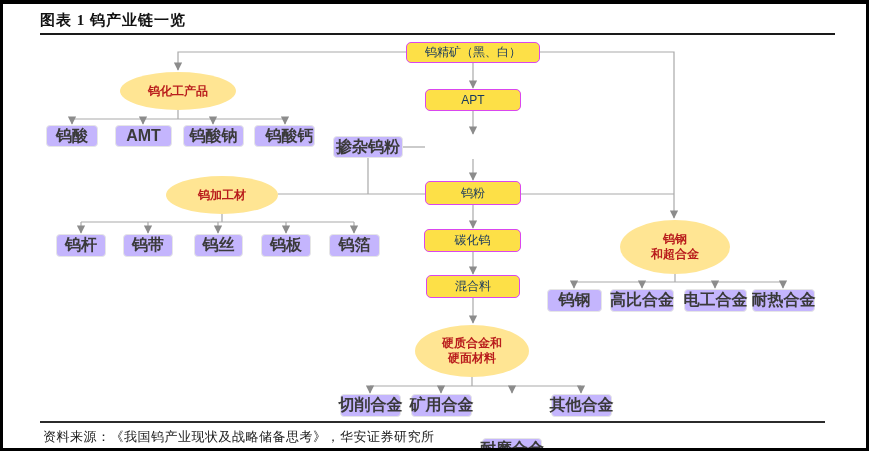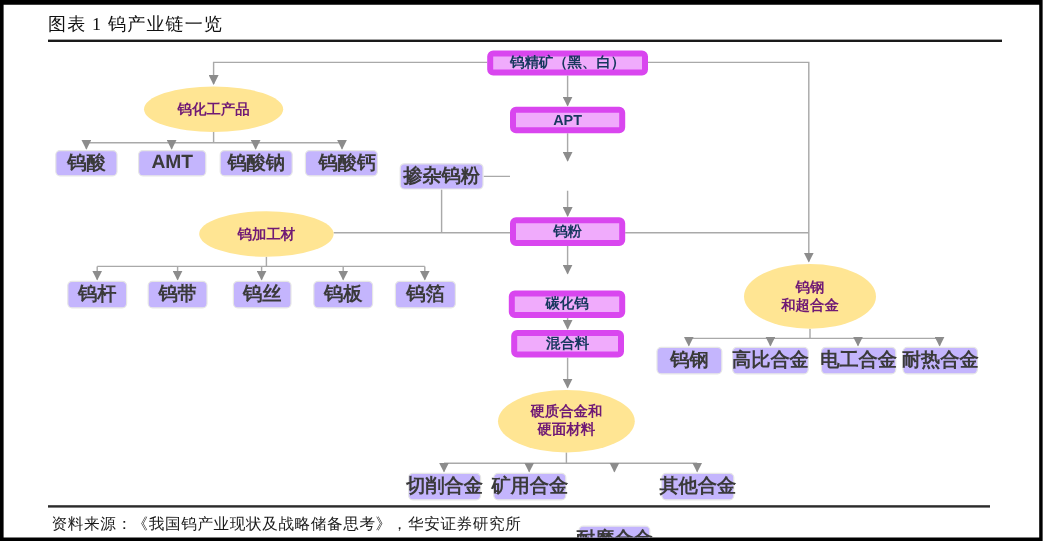--- a/index.html
+++ b/index.html
@@ -9,48 +9,48 @@
     box-sizing:border-box;
     border:3px solid #000;
     border-top-width:4px;
     background:#fff;
     font-family:"Liberation Sans","DejaVu Sans",sans-serif;
     overflow:hidden;
   }
   .title{
     position:absolute;left:37px;top:7px;
     font-family:"Liberation Serif","DejaVu Serif",serif;
-    font-weight:normal;font-size:15px;color:#111;
+    font-weight:bold;font-size:15px;color:#111;
     letter-spacing:1px;white-space:nowrap;
   }
   .title-rule{position:absolute;left:37px;top:29px;width:795px;height:2px;background:#1a1a1a;}
   .foot-rule{position:absolute;left:37px;top:417px;width:785px;height:1.5px;background:#2b2b2b;}
   .source{
     position:absolute;left:40px;top:424px;
     font-family:"Liberation Serif","DejaVu Serif",serif;
     font-size:13px;color:#1a1a1a;white-space:nowrap;letter-spacing:0.5px;
   }
   .pbox{
     position:absolute;
-    background:#f0abfc;border:5px solid #d946ef;border-radius:5px;
-    color:#17375E;font-weight:bold;font-size:12px;
+    background:#fde047;border:1px solid #d946ef;border-radius:5px;
+    color:#17375E;font-weight:normal;font-size:12px;
     display:flex;align-items:center;justify-content:center;
     box-sizing:border-box;white-space:nowrap;
   }
   .leaf{
     position:absolute;
     background:#c4b5fd;border:1px solid #E6E6E6;border-radius:4px;
     color:#3A3A3A;font-weight:bold;font-size:16px;
     display:flex;align-items:center;justify-content:center;
     box-sizing:border-box;white-space:nowrap;
   }
   .grp{
     position:absolute;
     background:#FFE593;border-radius:50%;
-    color:#701a75;font-weight:bold;font-size:12px;
+    color:#b91c1c;font-weight:bold;font-size:12px;
     display:flex;flex-direction:column;align-items:center;justify-content:center;
     line-height:1.25;box-sizing:border-box;text-align:center;white-space:nowrap;
   }
   svg.connectors{position:absolute;left:0;top:0;}
 </style>
 </head>
 <body>
 
 <div class="frame">
 
@@ -110,21 +110,21 @@
       <path d="M367,382 V389" marker-end="url(#arw)"></path>
       <path d="M438,382 V389" marker-end="url(#arw)"></path>
       <path d="M509,382 V389" marker-end="url(#arw)"></path>
       <path d="M578,382 V389" marker-end="url(#arw)"></path>
     </g>
   </svg>
 
   <div class="pbox" style="left:403px;top:38px;width:134px;height:21px;">钨精矿（黑、白）</div>
   <div class="pbox" style="left:422px;top:85px;width:96px;height:22px;">APT</div>
   <div class="pbox" style="left:422px;top:177px;width:96px;height:24px;">钨粉</div>
-  <div class="pbox" style="left:421px;top:238px;width:97px;height:23px;text-align:right;">碳化钨</div>
+  <div class="pbox" style="left:421px;top:225px;width:97px;height:23px;text-align:right;">碳化钨</div>
   <div class="pbox" style="left:423px;top:271px;width:94px;height:23px;">混合料</div>
 
   <div class="leaf" style="left:330px;top:132px;width:70px;height:22px;">掺杂钨粉</div>
 
   <div class="grp" style="left:117px;top:68px;width:116px;height:38px;">
     <span>钨化工产品</span>
   </div>
   <div class="grp" style="left:163px;top:172px;width:112px;height:38px;">
     <span>钨加工材</span>
   </div>

